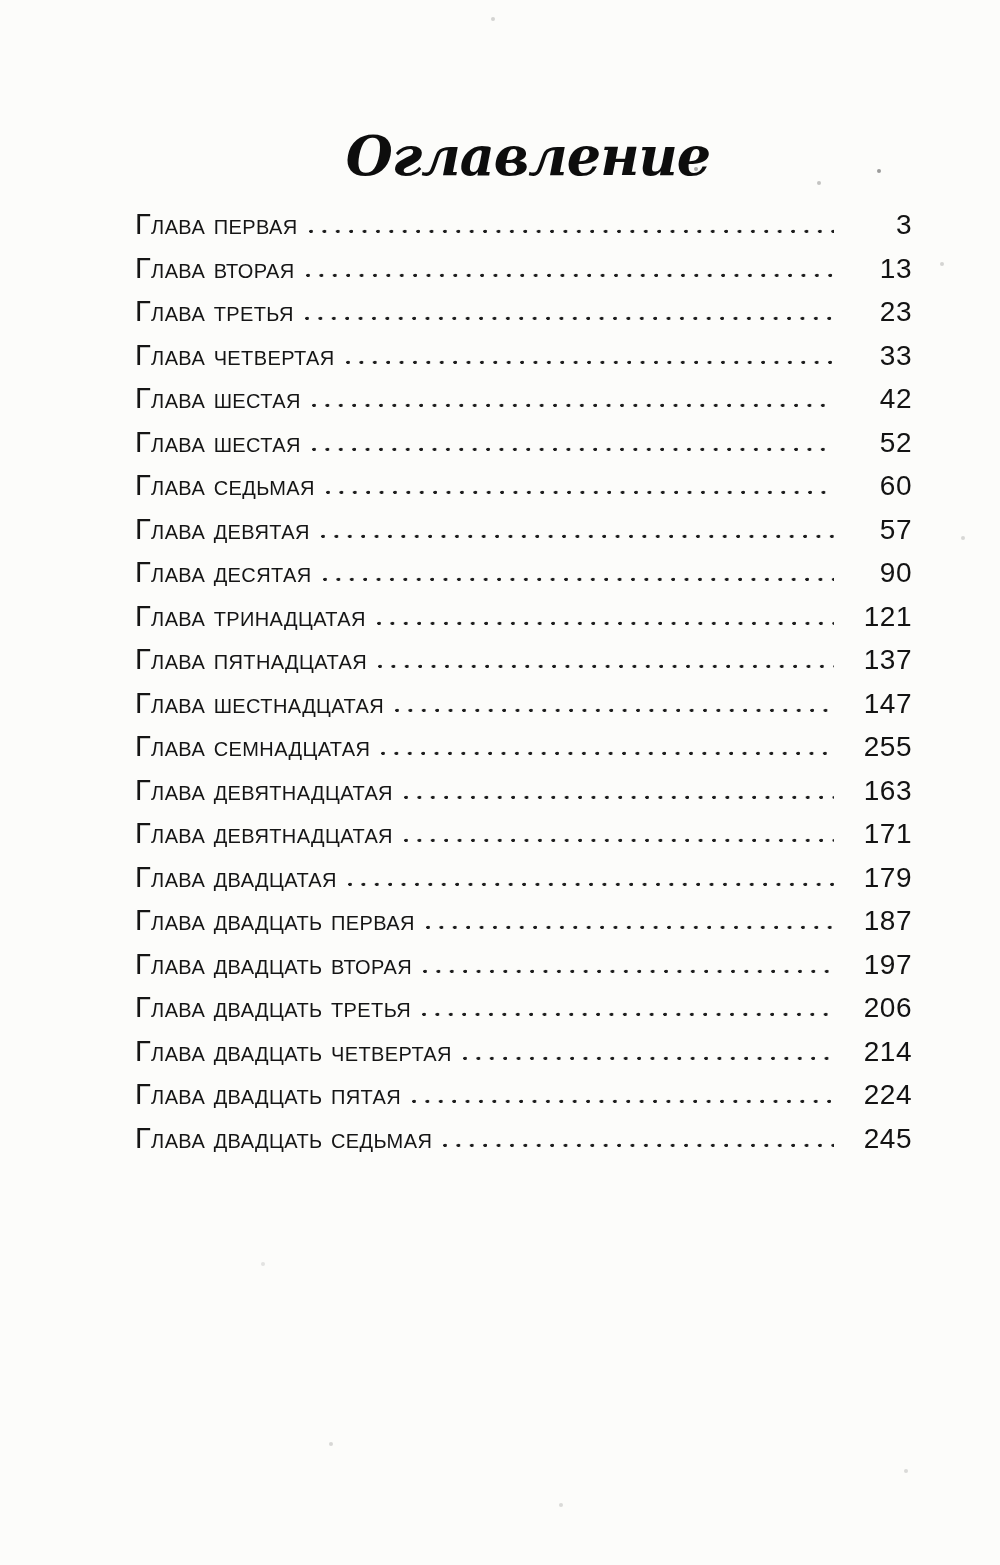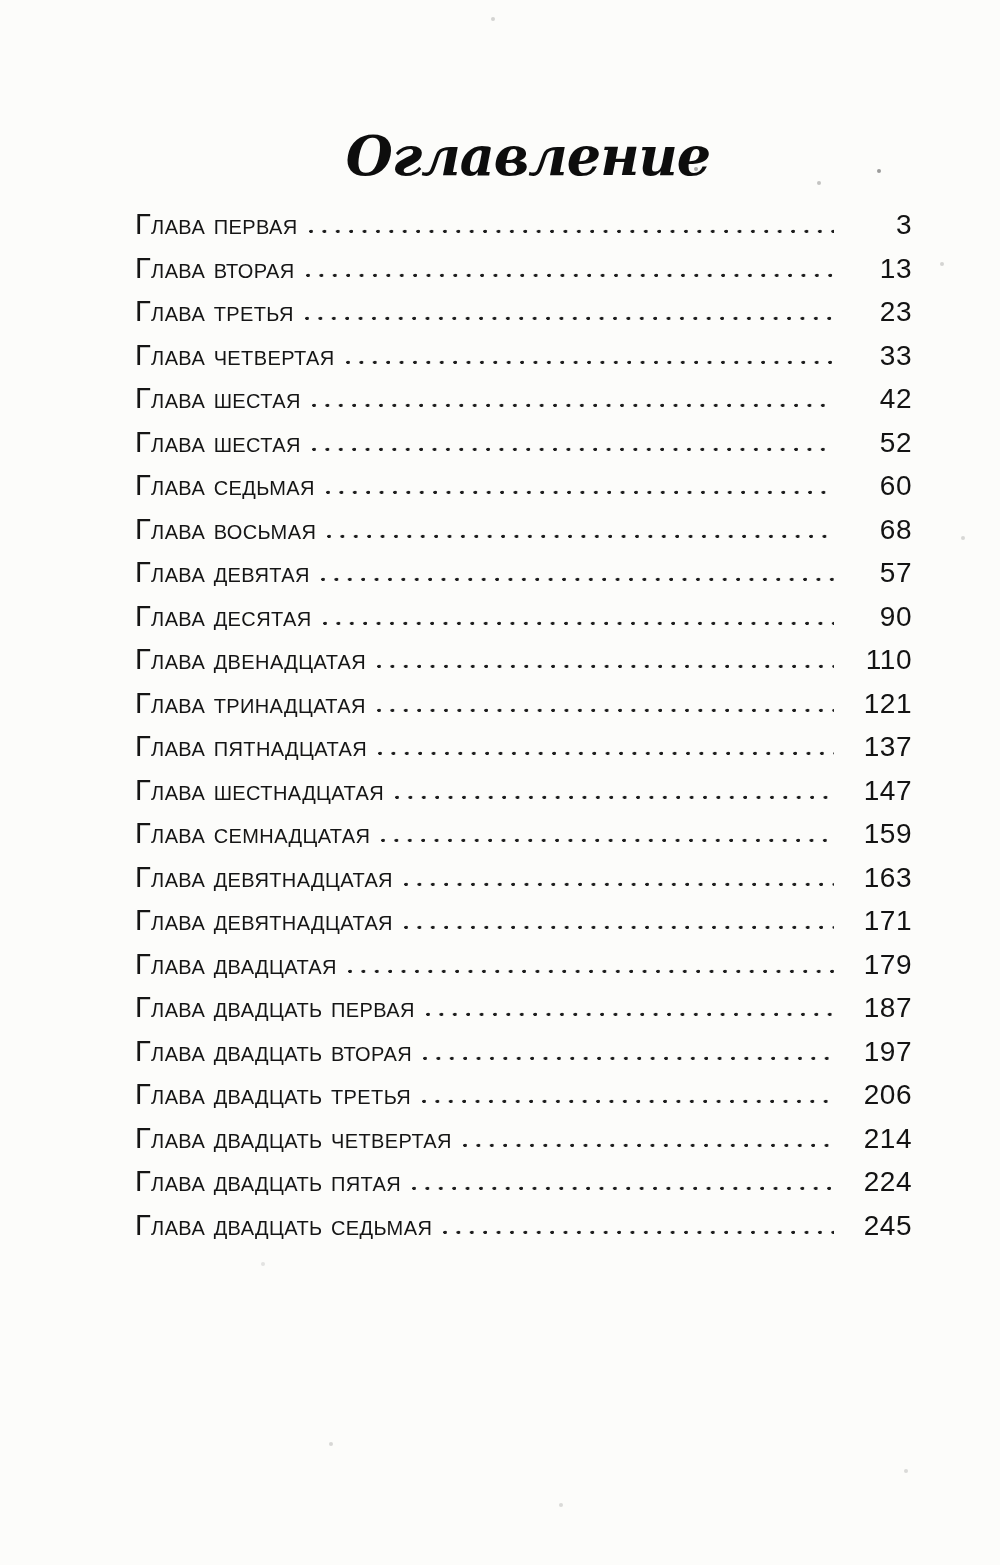--- a/index.html
+++ b/index.html
@@ -130,44 +130,34 @@
       <span class="leader"></span>
       <span class="pagenum">52</span>
     </div>
 
     <div class="row">
       <span class="label">Глава седьмая</span>
       <span class="leader"></span>
       <span class="pagenum">60</span>
     </div>
 
-    <div class="row">
-      <span class="label">Глава восьмая</span>
-      <span class="leader"></span>
-      <span class="pagenum">68</span>
-    </div>
 
     <div class="row">
       <span class="label">Глава девятая</span>
       <span class="leader"></span>
       <span class="pagenum">57</span>
     </div>
 
     <div class="row">
       <span class="label">Глава десятая</span>
       <span class="leader"></span>
       <span class="pagenum">90</span>
     </div>
 
 
-    <div class="row">
-      <span class="label">Глава двенадцатая</span>
-      <span class="leader"></span>
-      <span class="pagenum">110</span>
-    </div>
 
     <div class="row">
       <span class="label">Глава тринадцатая</span>
       <span class="leader"></span>
       <span class="pagenum">121</span>
     </div>
 
 
     <div class="row">
       <span class="label">Глава пятнадцатая</span>
@@ -177,21 +167,21 @@
 
     <div class="row">
       <span class="label">Глава шестнадцатая</span>
       <span class="leader"></span>
       <span class="pagenum">147</span>
     </div>
 
     <div class="row">
       <span class="label">Глава семнадцатая</span>
       <span class="leader"></span>
-      <span class="pagenum">159</span>
+      <span class="pagenum">255</span>
     </div>
 
     <div class="row">
       <span class="label">Глава девятнадцатая</span>
       <span class="leader"></span>
       <span class="pagenum">163</span>
     </div>
 
     <div class="row">
       <span class="label">Глава девятнадцатая</span>

